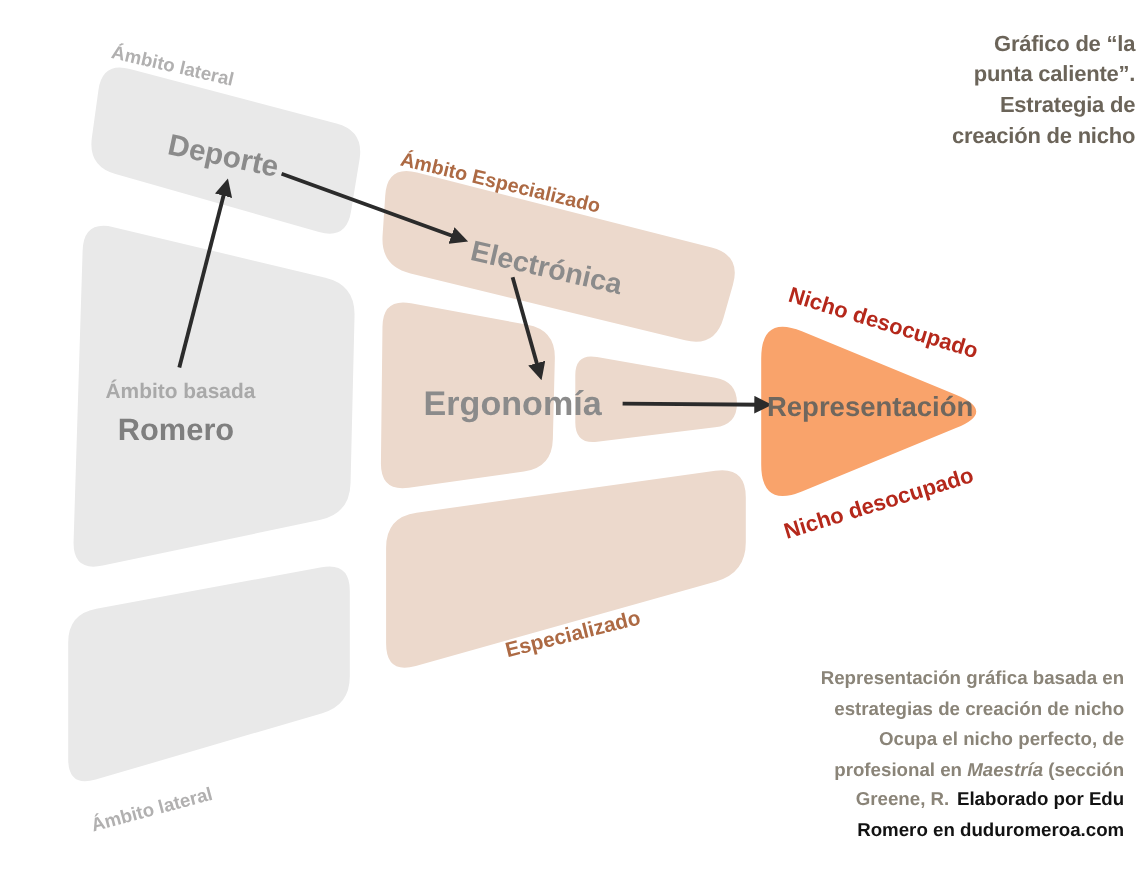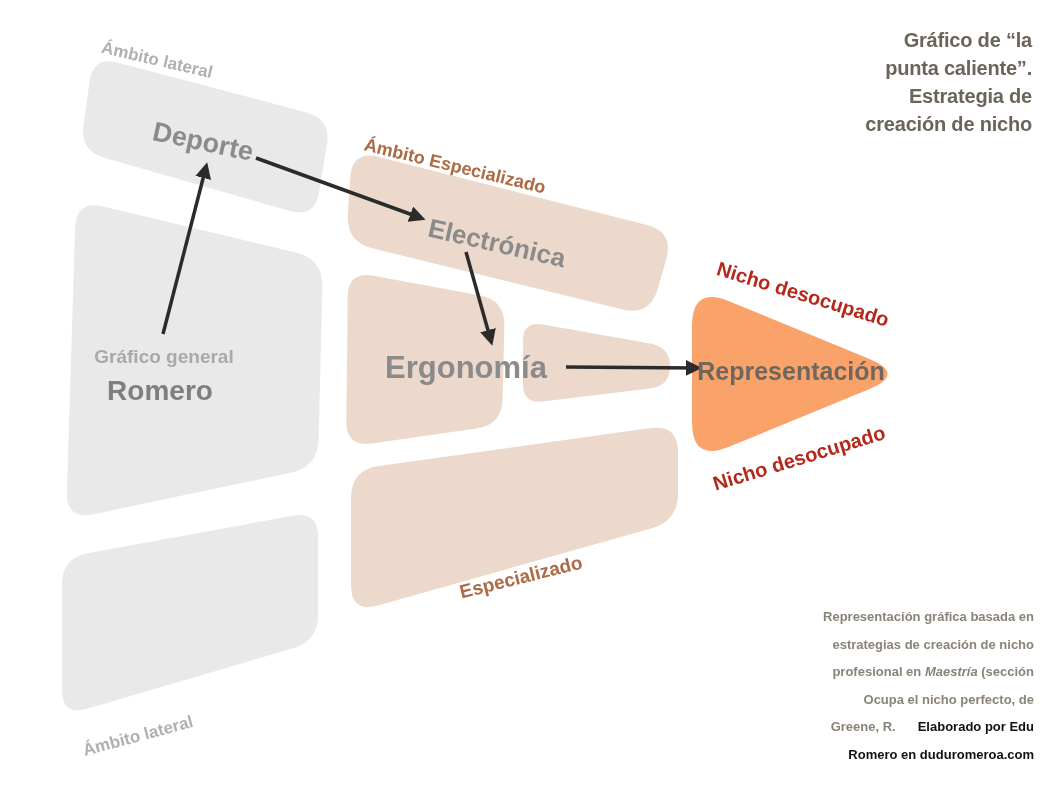--- a/index.html
+++ b/index.html
@@ -17,26 +17,26 @@
   .c-gray-mid{color:#a9a9a9}
   .c-gray-dark{color:#7f7f7f}
   .c-brown{color:#ad6a44}
   .c-red{color:#b5281b}
   .c-on-orange{color:#6f675e}
   .title{
     position:absolute;right:10px;top:26px;width:330px;text-align:right;
     font-size:20px;line-height:28px;font-weight:700;color:#6b6459;letter-spacing:-0.2px;
   }
   .caption{
-    position:absolute;right:8px;top:603px;width:310px;text-align:right;
-    font-size:13px;line-height:27.5px;font-weight:700;color:#8a8478;
+    position:absolute;right:20px;top:603px;width:310px;text-align:right;
+    font-size:17px;line-height:27.5px;font-weight:700;color:#8a8478;
   }
   .caption .it{font-style:italic;}
   .caption .blk{color:#121212;}
-  .caption span.blk{margin-left:22px;}
+  .caption span.blk{margin-left:7px;}
 </style>
 </head>
 <body>
 
 <div class="stage">
 
   <svg width="1042" height="792" viewBox="0 0 1042 792">
     <defs>
       <marker id="ah" viewBox="0 0 10 10" refX="7" refY="5" markerWidth="4.6" markerHeight="4.6" orient="auto-start-reverse">
         <path d="M0 0 L10 5 L0 10 z" fill="#2b2b2b"></path>
@@ -61,21 +61,21 @@
   </svg>
 
   <div class="lbl c-gray-light" style="left:157px;top:60px;--r:13deg;font-size:17px">Ámbito lateral</div>
 
   <div class="lbl c-gray" style="left:203px;top:142px;--r:12deg;font-size:27px">Deporte</div>
 
   <div class="lbl c-brown" style="left:455px;top:166px;--r:13.5deg;font-size:18px">Ámbito Especializado</div>
 
   <div class="lbl c-gray" style="left:497px;top:243px;--r:13deg;font-size:26px">Electrónica</div>
 
-  <div class="lbl c-gray-mid" style="left:164px;top:356px;font-size:19px">Gráfico general</div>
+  <div class="lbl c-gray-mid" style="left:164px;top:356px;font-size:19px">Ámbito basada</div>
 
   <div class="lbl c-gray-dark" style="left:160px;top:391px;font-size:28px">Romero</div>
 
   <div class="lbl c-gray" style="left:466px;top:367px;font-size:31px">Ergonomía</div>
 
   <div class="lbl c-on-orange" style="left:791px;top:371px;font-size:25px">Representación</div>
 
   <div class="lbl c-red" style="left:803px;top:294px;--r:17deg;font-size:20px">Nicho desocupado</div>
 
   <div class="lbl c-red" style="left:799px;top:458px;--r:-17deg;font-size:20px">Nicho desocupado</div>
@@ -87,19 +87,19 @@
   <div class="title">
     <div>Gráfico de “la</div>
     <div>punta caliente”.</div>
     <div>Estrategia de</div>
     <div>creación de nicho</div>
   </div>
 
   <div class="caption">
     <div>Representación gráfica basada en</div>
     <div>estrategias de creación de nicho</div>
+    <div>Ocupa el nicho perfecto, de</div>
     <div><span>profesional en </span><span class="it">Maestría</span><span> (sección</span></div>
-    <div>Ocupa el nicho perfecto, de</div>
     <div><span>Greene, R.</span><span class="blk">Elaborado por Edu</span></div>
     <div class="blk">Romero en duduromeroa.com</div>
   </div>
 
 </div>
 
 </body></html>

